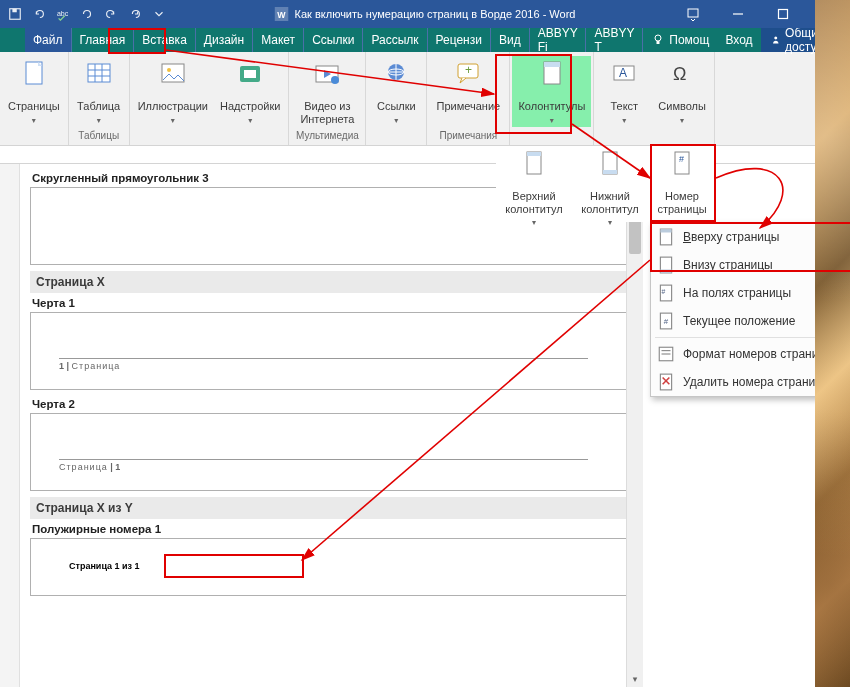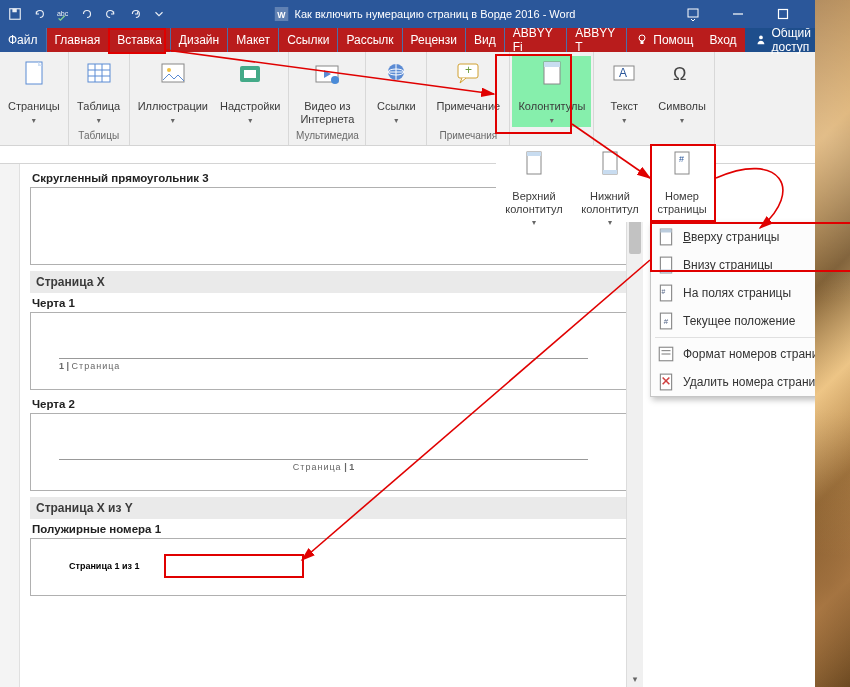--- a/index.html
+++ b/index.html
@@ -9,21 +9,21 @@
   .titlebar { height: 28px; background: #2b579a; color: #fff; display: flex; align-items: center; font-size: 11px; position: relative; }
   .qat { display: flex; align-items: center; gap: 2px; padding: 0 4px; }
   .qat .qbtn { width: 22px; height: 22px; display: flex; align-items: center; justify-content: center; opacity: .9; }
   .qbtn svg { width: 14px; height: 14px; }
   .title-text { position: absolute; left: 50%; transform: translateX(-50%); display: flex; align-items: center; gap: 6px; white-space: nowrap; }
   .title-text .wicon { width: 14px; height: 14px; }
   .wincontrols { margin-left: auto; display: flex; }
   .wincontrols .wbtn { width: 45px; height: 28px; display: flex; align-items: center; justify-content: center; }
 
   
-  .ribbontabs { height: 24px; background: #b91c1c; display: flex; align-items: stretch; font-size: 12px; color: #fff; }
+  .ribbontabs { height: 24px; background: #0f766e; display: flex; align-items: stretch; font-size: 12px; color: #fff; padding-left: 25px; }
   .ribbontabs .tab { padding: 0 8px; display: flex; align-items: center; border-right: 1px solid #4a6fa8; cursor: pointer; }
   .ribbontabs .tab.first { border-left: none; }
   .ribbontabs .tab.file { background: #2b579a; font-weight: 400; }
   .ribbontabs .spacer { flex: 1; }
   .ribbontabs .help { display: flex; align-items: center; gap: 4px; padding: 0 8px; }
   .ribbontabs .share { background: #1e4e8c; display: flex; align-items: center; gap: 5px; padding: 0 10px; }
 
   
   .ribbon { background: #f1f1f1; border-bottom: 1px solid #d4d4d4; display: flex; height: 94px; }
   .group { border-right: 1px solid #d8d8d8; display: flex; flex-direction: column; align-items: center; justify-content: space-between; padding: 4px 2px 2px; position: relative; }
@@ -343,21 +343,21 @@
       <div class="tag"></div>
     </div>
 
     <div class="gallery-section-title">Страница X</div>
     <div class="gallery-item-label">Черта 1</div>
     <div class="gallery-preview">
       <div class="footer-line" style="text-align:left"><span class="num"><b>1 |</b> <span style="letter-spacing:1px">Страница</span></span></div>
     </div>
     <div class="gallery-item-label">Черта 2</div>
     <div class="gallery-preview">
-      <div class="footer-line" style="text-align:center"><span class="num"><span style="letter-spacing:1px">Страница</span> <b>| 1</b></span></div>
+      <div class="footer-line" style="text-align:left"><span class="num"><span style="letter-spacing:1px">Страница</span> <b>| 1</b></span></div>
     </div>
 
     <div class="gallery-section-title">Страница X из Y</div>
     <div class="gallery-item-label">Полужирные номера 1</div>
     <div class="gallery-preview small">
       <div style="position:absolute; top:22px; left:38px; font-size:9px;"><b>Страница 1 из 1</b></div>
     </div>
   </div>
   <div class="vscroll">
     <div class="arrow up">▴</div>

